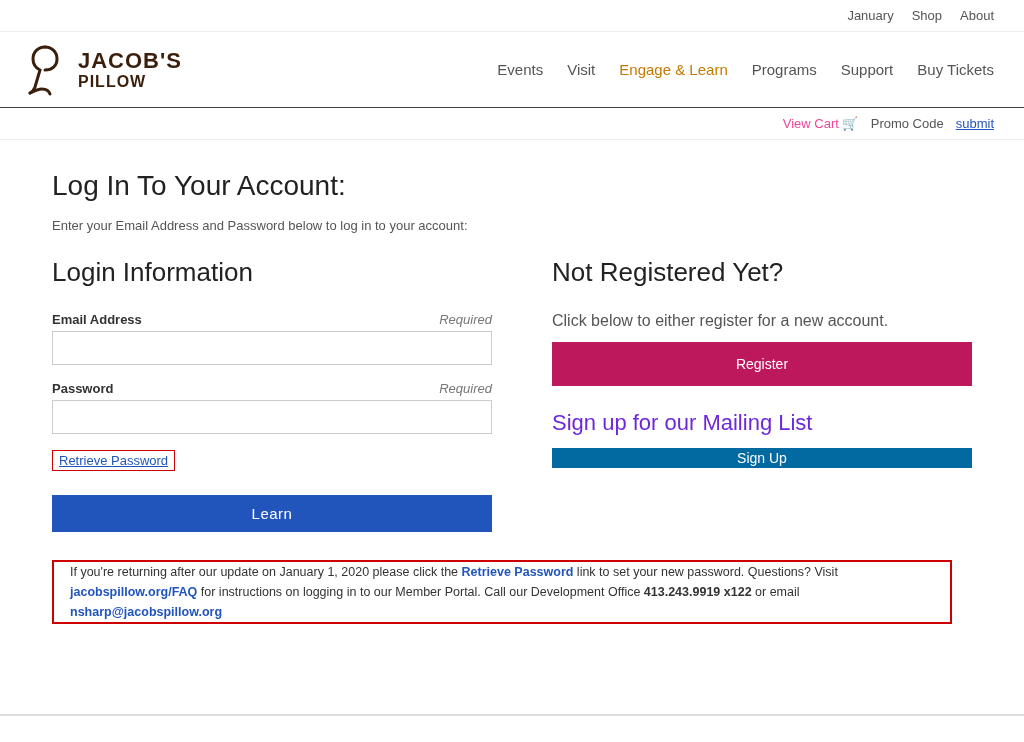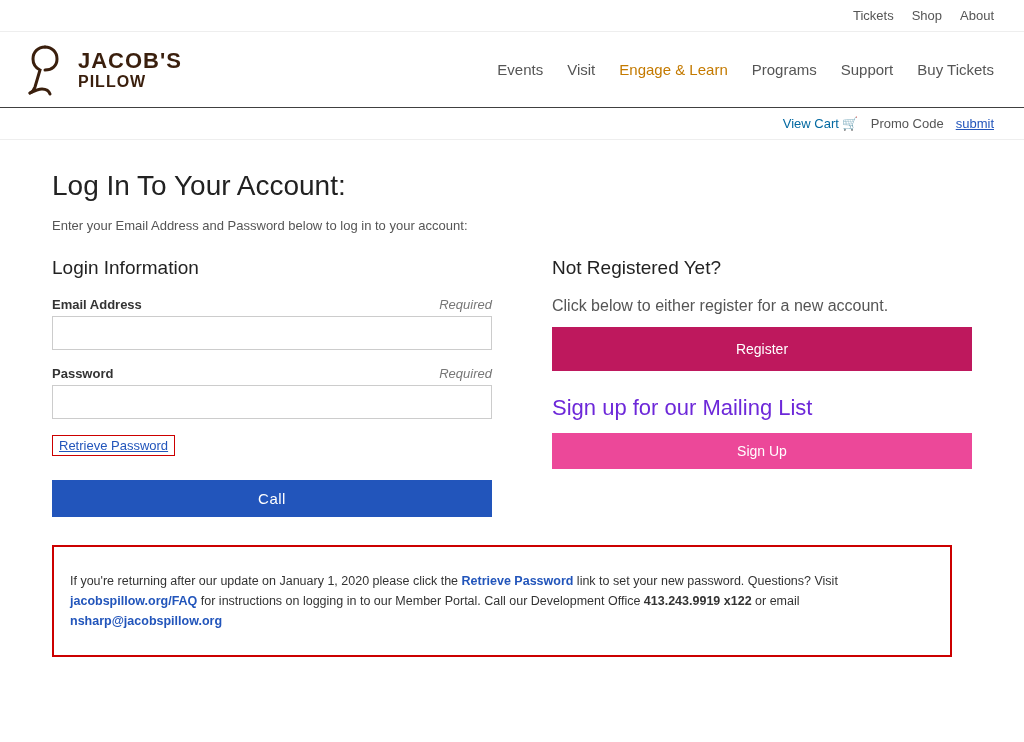--- a/index.html
+++ b/index.html
@@ -68,21 +68,21 @@
       display: flex;
       justify-content: flex-end;
       align-items: center;
       padding: 8px 30px;
       font-size: 13px;
       color: #555;
       gap: 12px;
       border-bottom: 1px solid #eee;
     }
     .cart-row a {
-      color: #0369a1;
+      color: #ec4899;
       text-decoration: none;
     }
     .cart-row .submit-link {
       color: #2255bb;
       text-decoration: underline;
       cursor: pointer;
     }
 
     
     .main-content {
@@ -114,24 +114,24 @@
       flex: 1;
       max-width: 440px;
     }
 
     .right-col {
       flex: 1;
       max-width: 420px;
     }
 
     .section-title {
-      font-size: 19px;
+      font-size: 26px;
       font-weight: normal;
       color: #222;
-      margin-bottom: 18px;
+      margin-bottom: 24px;
     }
 
     .form-group {
       margin-bottom: 16px;
     }
 
     .form-label {
       display: flex;
       justify-content: space-between;
       font-size: 13px;
@@ -196,32 +196,32 @@
 
     .mailing-title {
       font-size: 22px;
       font-weight: normal;
       color: #6d28d9;
       margin-bottom: 12px;
     }
 
     .btn-signup {
       width: 100%;
-      background: #ec4899;
+      background: #0369a1;
       color: #fff;
       border: none;
-      padding: 10px;
+      padding: 2px;
       font-size: 14px;
       cursor: pointer;
     }
 
     
     .notice-box {
       border: 2px solid #cc0000;
-      padding: 24px 16px;
+      padding: 0 16px;
       margin-top: 28px;
       font-size: 12.5px;
       color: #333;
       line-height: 1.6;
       max-width: 900px;
     }
     .notice-box a {
       color: #2255bb;
       text-decoration: none;
     }
@@ -232,21 +232,21 @@
       background: #fff;
       border-top: 2px solid #ddd;
       margin-top: 50px;
       padding: 40px 80px 20px 80px;
     }
   </style>
 </head>
 <body>
 
 <div class="top-bar">
-  <a href="#">Tickets</a>
+  <a href="#">January</a>
   <a href="#">Shop</a>
   <a href="#">About</a>
 </div>
 
 <div class="header">
   <a class="logo" href="#">
     <svg class="logo-icon" viewBox="0 0 50 55" xmlns="http://www.w3.org/2000/svg">
       <path d="M25,5 C18,5 13,10 13,17 C13,22 16,26 20,28 L15,45 C14,48 12,50 10,51" stroke="#3a1f0d" stroke-width="3" fill="none" stroke-linecap="round"></path>
       <path d="M10,51 C14,49 18,47 22,47 C26,47 29,49 30,52" stroke="#3a1f0d" stroke-width="3" fill="none" stroke-linecap="round"></path>
       <path d="M25,5 C32,5 37,10 37,17 C37,24 32,28 25,28" stroke="#3a1f0d" stroke-width="3" fill="none" stroke-linecap="round"></path>
@@ -297,21 +297,21 @@
           <span>Password</span>
           <span class="required-label">Required</span>
         </div>
         <input type="password" class="form-input" style="">
       </div>
 
       <div style="margin-bottom:12px;">
         <a href="#" class="retrieve-password-link">Retrieve Password</a>
       </div>
 
-      <button class="btn-login">Call</button>
+      <button class="btn-login">Learn</button>
     </div>
 
     <div class="right-col">
       <h2 class="section-title">Not Registered Yet?</h2>
       <p class="not-registered-subtitle">Click below to either register for a new account.</p>
       <button class="btn-register">Register</button>
 
       <h2 class="mailing-title">Sign up for our Mailing List</h2>
       <button class="btn-signup">Sign Up</button>
     </div>

